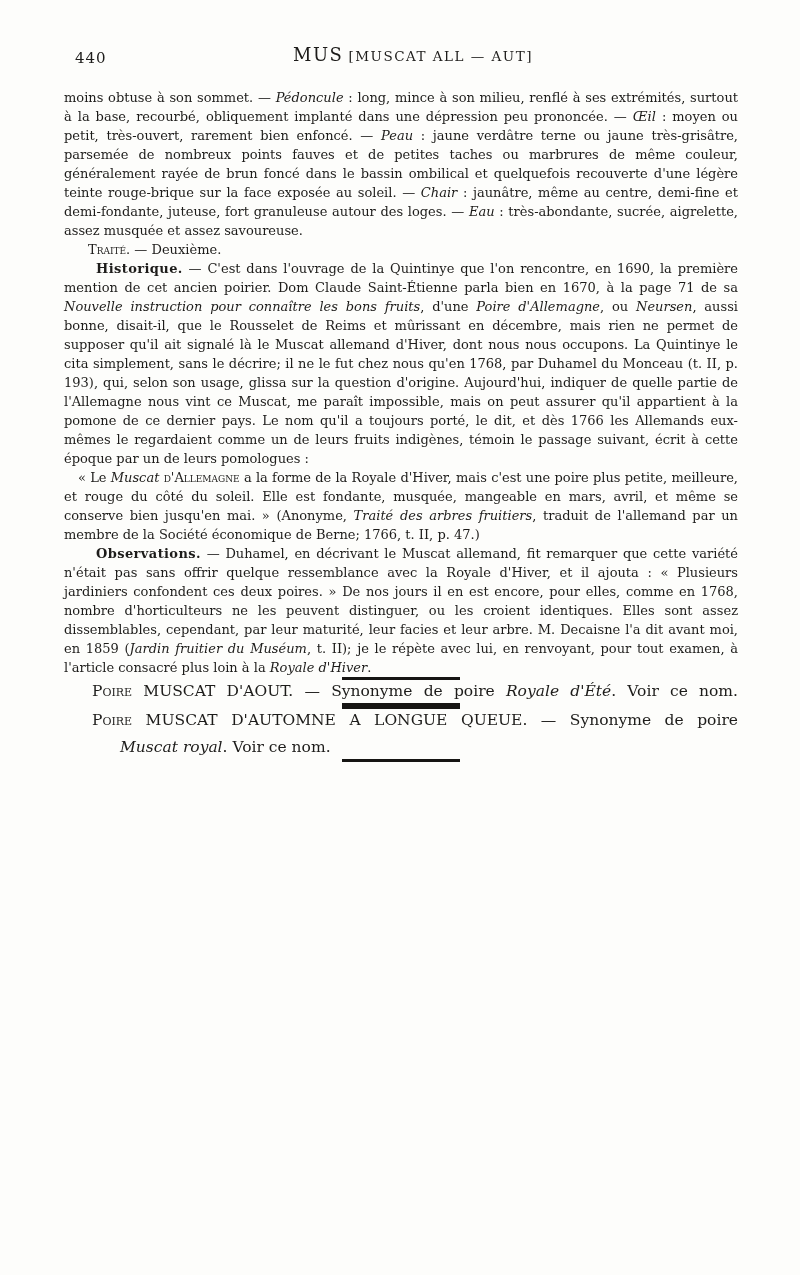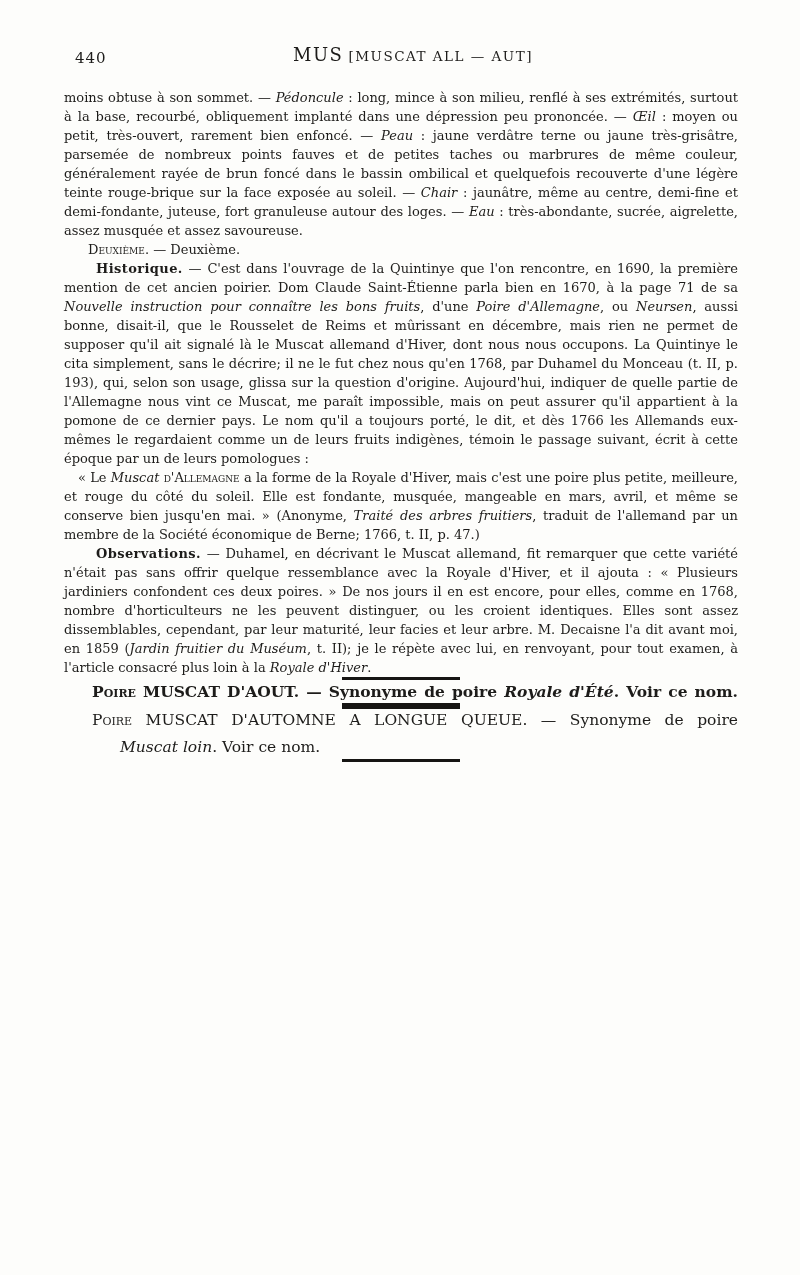--- a/index.html
+++ b/index.html
@@ -67,21 +67,21 @@
   
   p.entry {
     margin: 0;
     font-size: 15.5px;
     line-height: 23px;
     width: 646px;
     margin-left: 28px;
     text-align: justify;
     text-align-last: justify;
   }
-  .entry-1 { margin-top: 30px; font-weight: bold; }
+  .entry-1 { margin-top: 30px; }
   .entry-2 { margin-top: 32px; }
   .entry-3a { margin-top: 28px; }
   p.entry-cont {
     margin: 4px 0 0 56px;
     font-size: 15.5px;
     line-height: 23px;
     text-align: left;
   }
 </style>
 </head>
@@ -94,36 +94,36 @@
     <div class="running-title">
       <span class="rt-main">MUS</span><span class="rt-bracket">[MUSCAT ALL — AUT]</span>
     </div>
   </header>
 
   <main>
 
     <p class="par"><span>moins obtuse à son sommet. — </span><span class="i">Pédoncule</span><span> : long, mince à son milieu, renflé à ses extrémités, surtout à la base, recourbé, obliquement implanté dans une dépression peu prononcée. — </span><span class="i">Œil</span><span> : moyen ou petit, très-ouvert, rarement bien enfoncé. — </span><span class="i">Peau</span><span> : jaune verdâtre terne ou jaune très-grisâtre, parsemée de nombreux points fauves et de petites taches ou marbrures de même couleur, généralement rayée de brun foncé dans le bassin ombilical et quelquefois recouverte d'une légère teinte rouge-brique sur la face exposée au soleil. — </span><span class="i">Chair</span><span> : jaunâtre, même au centre, demi-fine et demi-fondante, juteuse, fort granuleuse autour des loges. — </span><span class="i">Eau</span><span> : très-abondante, sucrée, aigrelette, assez musquée et assez savoureuse.</span></p>
 
 
-    <p class="par line quality"><span class="sc">Deuxième.</span><span> — Deuxième.</span></p>
+    <p class="par line quality"><span class="sc">Traité.</span><span> — Deuxième.</span></p>
 
     <p class="par indent historique"><span class="b">Historique.</span><span> — C'est dans l'ouvrage de la Quintinye que l'on rencontre, en 1690, la première mention de cet ancien poirier. Dom Claude Saint-Étienne parla bien en 1670, à la page 71 de sa </span><span class="i">Nouvelle instruction pour connaître les bons fruits</span><span>, d'une </span><span class="i">Poire d'Allemagne</span><span>, ou </span><span class="i">Neursen</span><span>, aussi bonne, disait-il, que le Rousselet de Reims et mûrissant en décembre, mais rien ne permet de supposer qu'il ait signalé là le Muscat allemand d'Hiver, dont nous nous occupons. La Quintinye le cita simplement, sans le décrire; il ne le fut chez nous qu'en 1768, par Duhamel du Monceau (t. II, p. 193), qui, selon son usage, glissa sur la question d'origine. Aujourd'hui, indiquer de quelle partie de l'Allemagne nous vint ce Muscat, me paraît impossible, mais on peut assurer qu'il appartient à la pomone de ce dernier pays. Le nom qu'il a toujours porté, le dit, et dès 1766 les Allemands eux-mêmes le regardaient comme un de leurs fruits indigènes, témoin le passage suivant, écrit à cette époque par un de leurs pomologues :</span></p>
 
     <p class="par quote"><span>« Le </span><span class="i">Muscat</span><span> </span><span class="sc">d'Allemagne</span><span> a la forme de la Royale d'Hiver, mais c'est une poire plus petite, meilleure, et rouge du côté du soleil. Elle est fondante, musquée, mangeable en mars, avril, et même se conserve bien jusqu'en mai. » (Anonyme, </span><span class="i">Traité des arbres fruitiers</span><span>, traduit de l'allemand par un membre de la Société économique de Berne; 1766, t. II, p. 47.)</span></p>
 
     <p class="par indent observations"><span class="b">Observations.</span><span> — Duhamel, en décrivant le Muscat allemand, fit remarquer que cette variété n'était pas sans offrir quelque ressemblance avec la Royale d'Hiver, et il ajouta : « Plusieurs jardiniers confondent ces deux poires. » De nos jours il en est encore, pour elles, comme en 1768, nombre d'horticulteurs ne les peuvent distinguer, ou les croient identiques. Elles sont assez dissemblables, cependant, par leur maturité, leur facies et leur arbre. M. Decaisne l'a dit avant moi, en 1859 (</span><span class="i">Jardin fruitier du Muséum</span><span>, t. II); je le répète avec lui, en renvoyant, pour tout examen, à l'article consacré plus loin à la </span><span class="i">Royale d'Hiver</span><span>.</span></p>
 
     <hr class="sep sep-a">
 
     <p class="entry entry-1"><span class="sc">Poire</span><span> MUSCAT D'AOUT. — Synonyme de poire </span><span class="i">Royale d'Été</span><span>. Voir ce nom.</span></p>
 
     <hr class="sep sep-b">
 
 
     <hr class="sep sep-c">
 
     <p class="entry entry-3a"><span class="sc">Poire</span><span> MUSCAT D'AUTOMNE A LONGUE QUEUE. — Synonyme de poire</span></p>
-    <p class="entry-cont"><span class="i">Muscat loin</span><span>. Voir ce nom.</span></p>
+    <p class="entry-cont"><span class="i">Muscat royal</span><span>. Voir ce nom.</span></p>
 
     <hr class="sep sep-d">
 
   </main>
 </div>
 
 </body></html>

